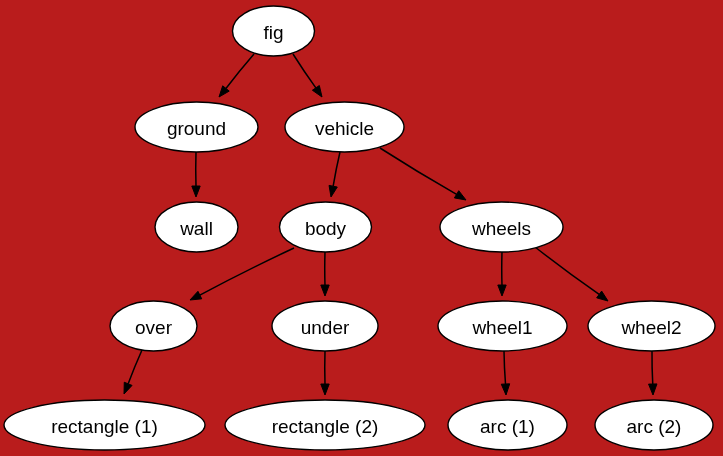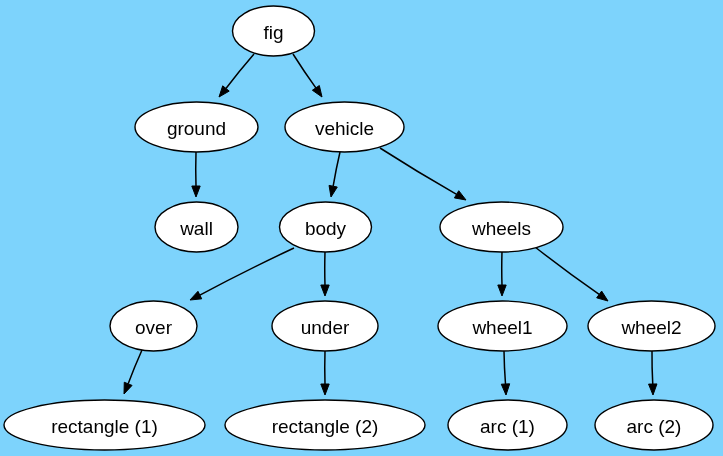--- a/index.html
+++ b/index.html
@@ -10,21 +10,21 @@
   body {
     width: 723px;
     height: 456px;
     overflow: hidden;
     font-family: "Liberation Sans", sans-serif;
   }
   #graph-canvas {
     position: relative;
     width: 723px;
     height: 456px;
-    background: #7dd3fc;
+    background: #b91c1c;
   }
   #graph-svg {
     position: absolute;
     top: 0;
     left: 0;
     width: 723px;
     height: 456px;
     display: block;
   }
   .node-ellipse {

